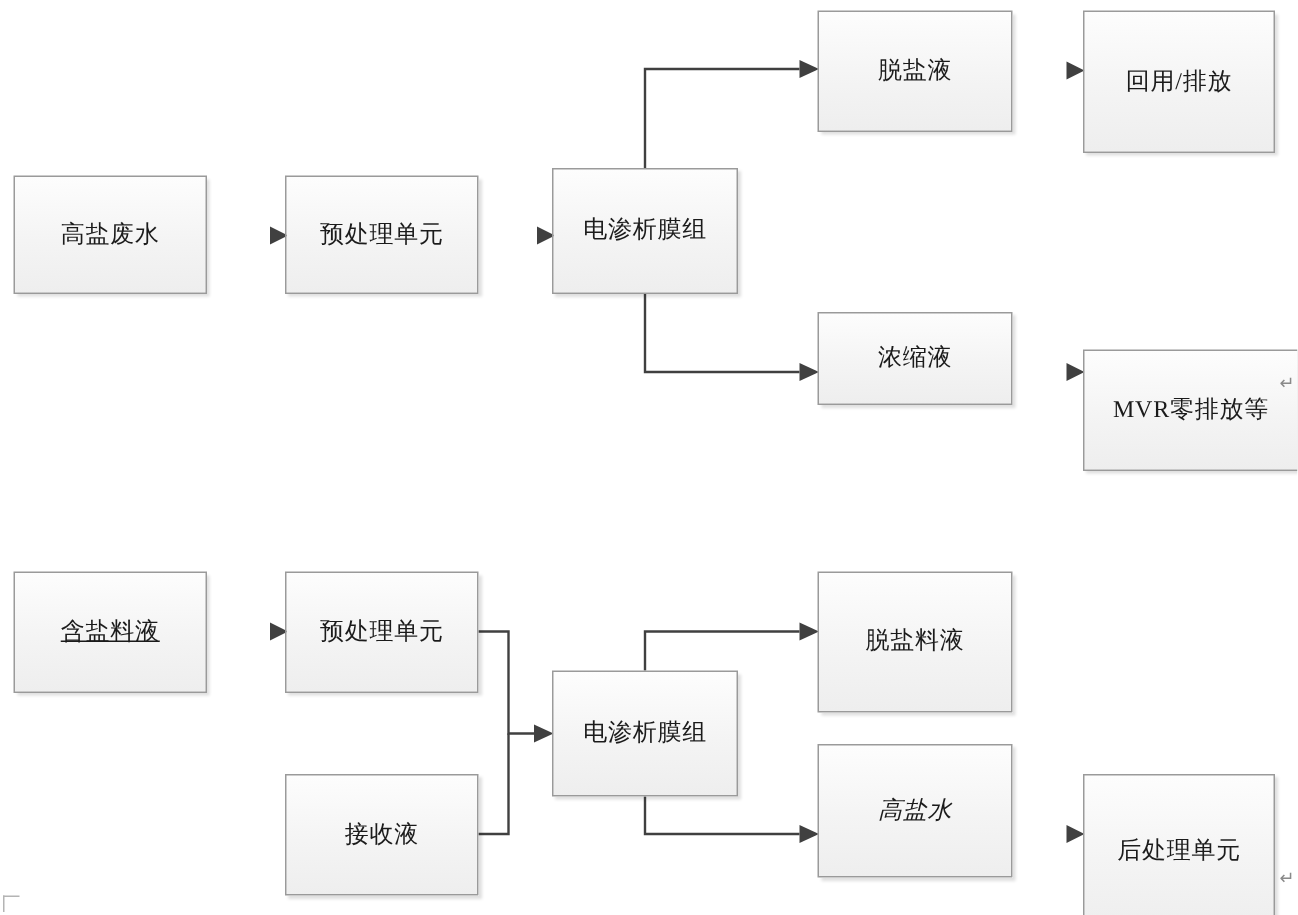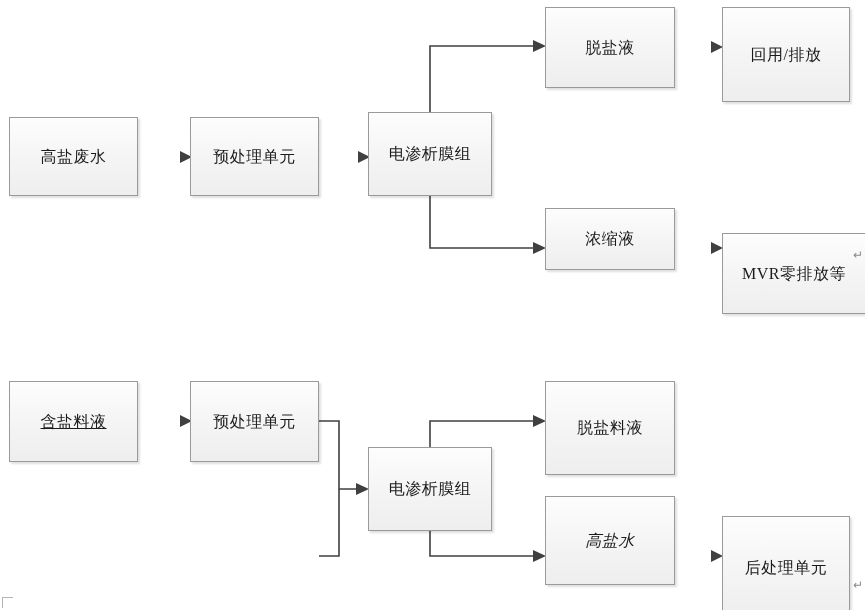--- a/index.html
+++ b/index.html
@@ -162,20 +162,23 @@
   </div>
 
   <div class="node" style="left:9px; top:381px; width:129px; height:81px;text-decoration:underline;">
     <span>含盐料液</span>
   </div>
 
   <div class="node" style="left:190px; top:381px; width:129px; height:81px;">
     <span>预处理单元</span>
   </div>
 
+  <div class="node" style="left:190px; top:516px; width:129px; height:81px;">
+    <span>接收液</span>
+  </div>
 
   <div class="node" style="left:368px; top:447px; width:124px; height:84px;">
     <span>电渗析膜组</span>
   </div>
 
   <div class="node" style="left:545px; top:381px; width:130px; height:94px;">
     <span>脱盐料液</span>
   </div>
 
   <div class="node" style="left:545px; top:496px; width:130px; height:89px;font-style:italic;">

